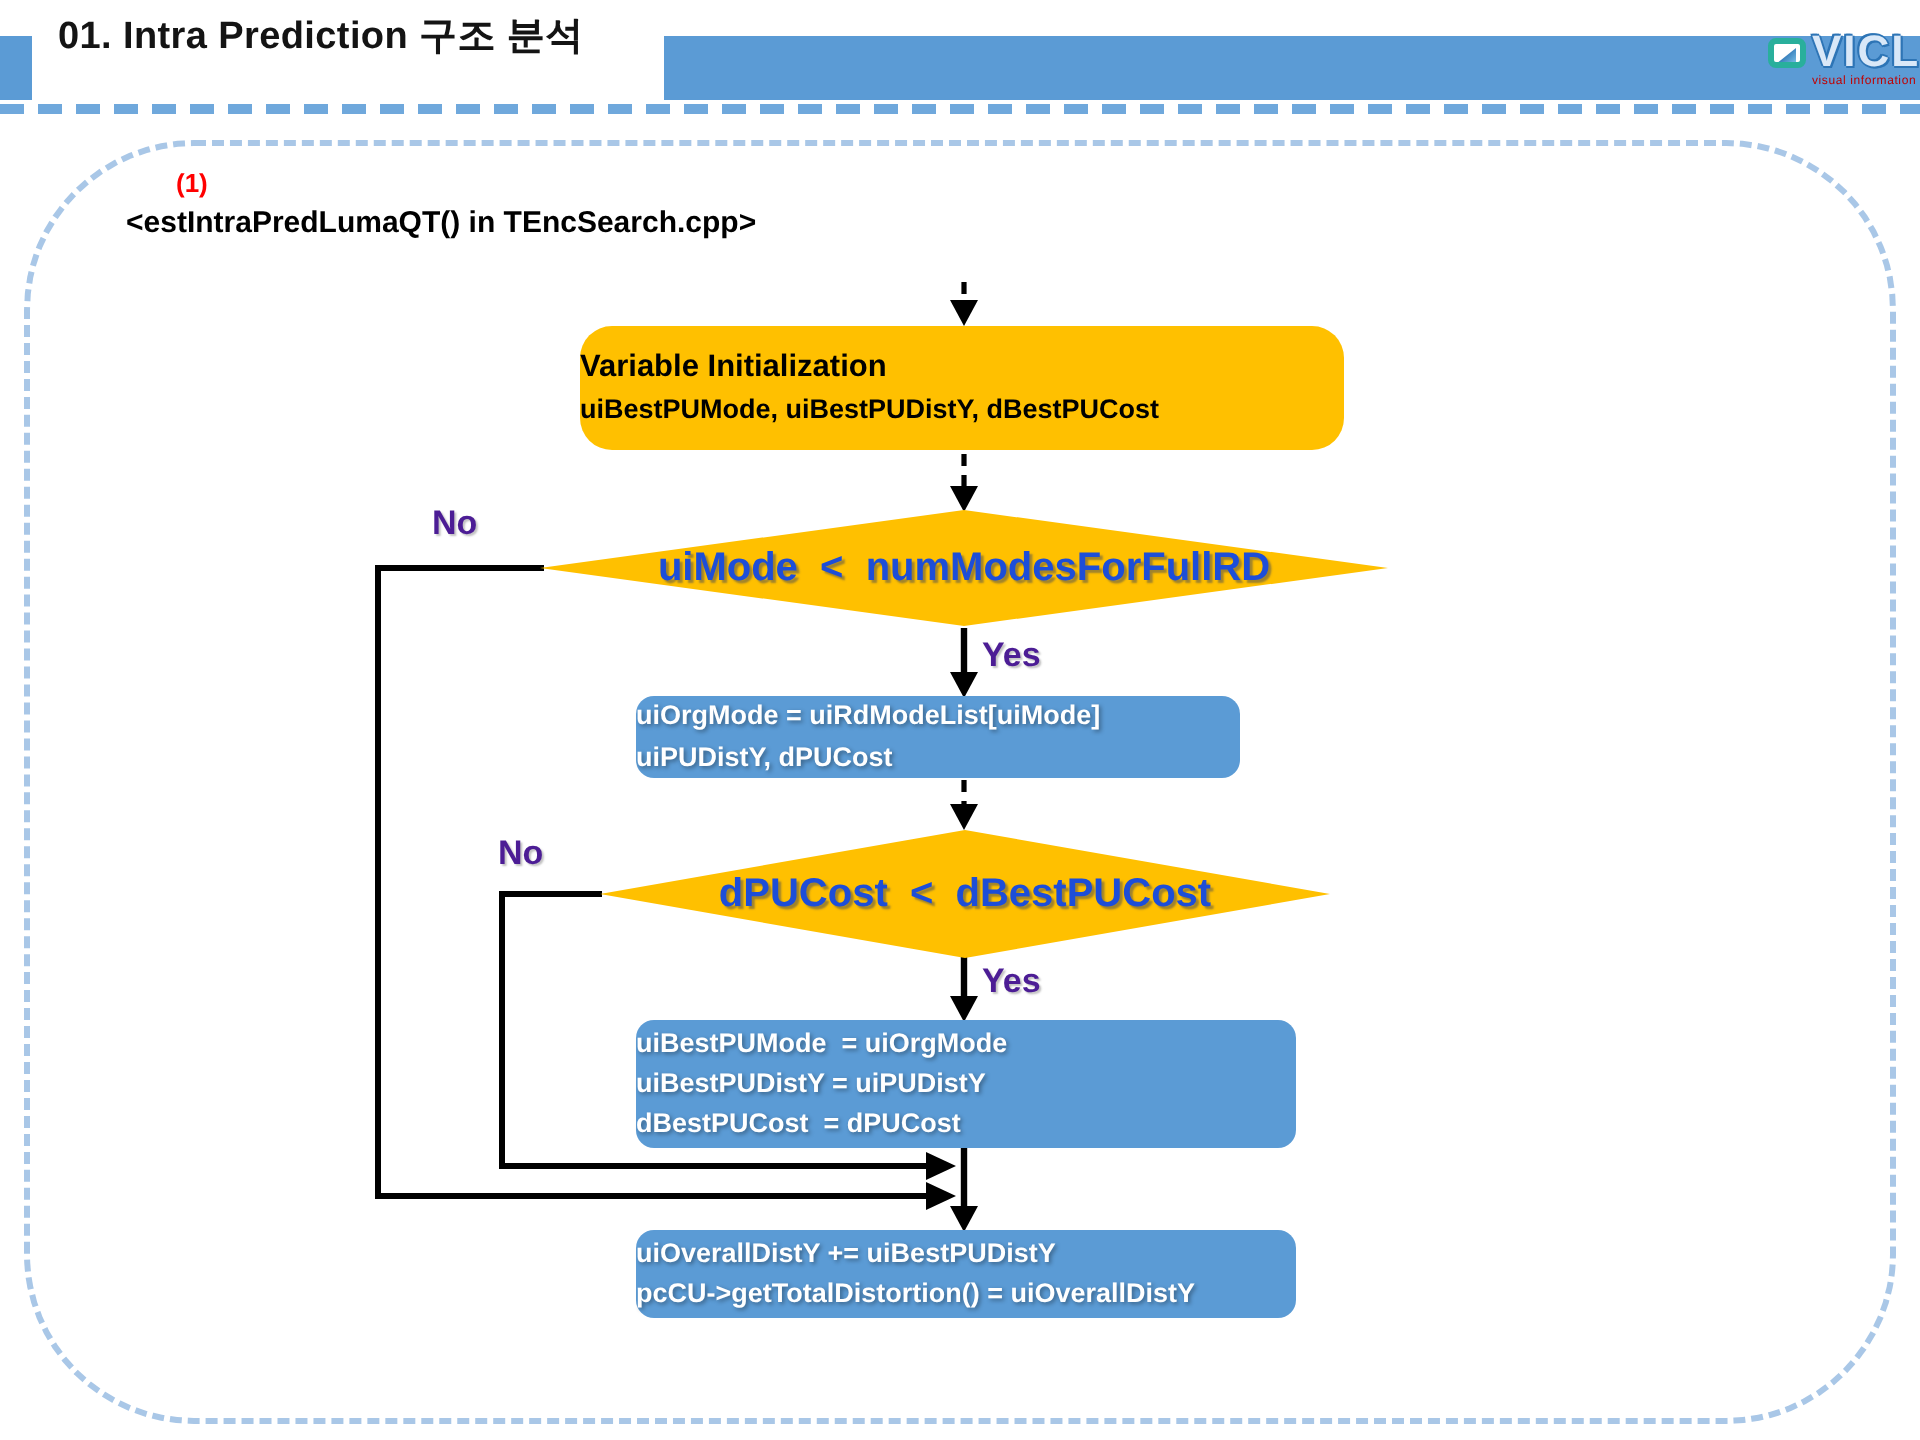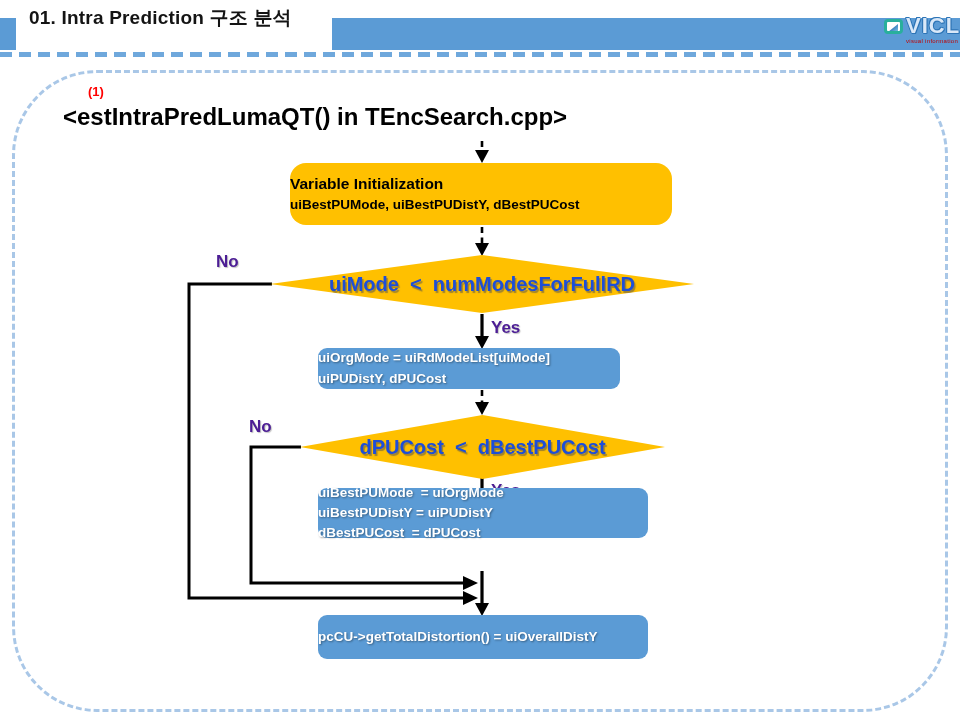--- a/index.html
+++ b/index.html
@@ -41,21 +41,21 @@
   .logo-tagline { font-size:6px; color:#C00000; margin-top:1px; white-space:nowrap; letter-spacing:0.3px; }
 
   
   .frame {
     position:absolute; left:12px; top:70px; width:936px; height:642px;
     border:3px dashed #A9C7E7; border-radius:85px;
   }
 
   
   .step-label { position:absolute; left:88px; top:84px; font-size:13px; font-weight:bold; color:#FF0000; }
-  .function-title { position:absolute; left:63px; top:103px; font-size:24px; font-weight:bold; color:#000; white-space:nowrap; }
+  .function-title { position:absolute; left:63px; top:103px; font-size:15px; font-weight:bold; color:#000; white-space:nowrap; }
 
   
   .flow-box {
     position:absolute; display:flex; flex-direction:column; justify-content:center; align-items:flex-start;
     text-align:center; font-weight:bold;
   }
   .orange { background:#FFC000; color:#000; border-radius:16px; }
   .orange .box-title { font-size:15.5px; line-height:1.45; white-space:pre; }
   .orange .box-sub   { font-size:13.5px; line-height:1.4;  white-space:pre; }
   .blue { background:#5B9BD5; color:#fff; border-radius:9px; }
@@ -140,21 +140,22 @@
   <div class="line">uiOrgMode = uiRdModeList[uiMode]</div>
   <div class="line">uiPUDistY, dPUCost</div>
 </div>
 
 <div class="diamond" style="left:300px; top:415px; width:365px; height:64px;">
   <span class="cond">dPUCost  &lt;  dBestPUCost</span>
 </div>
 <div class="branch-label" style="left:249px; top:417px;">No</div>
 <div class="branch-label" style="left:491px; top:481px;">Yes</div>
 
-<div class="flow-box blue" style="left:318px; top:488px; width:330px; height:50px;">
+<div class="flow-box blue" style="left:318px; top:510px; width:330px; height:64px;">
   <div class="line">uiBestPUMode  = uiOrgMode</div>
   <div class="line">uiBestPUDistY = uiPUDistY</div>
   <div class="line">dBestPUCost  = dPUCost</div>
 </div>
 
 <div class="flow-box blue" style="left:318px; top:615px; width:330px; height:44px;">
+  <div class="line">uiOverallDistY += uiBestPUDistY</div>
   <div class="line">pcCU-&gt;getTotalDistortion() = uiOverallDistY</div>
 </div>
 
 </body></html>

